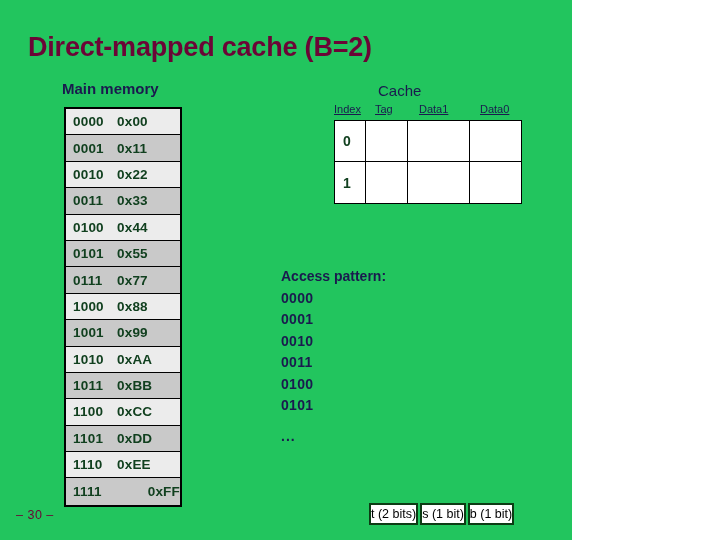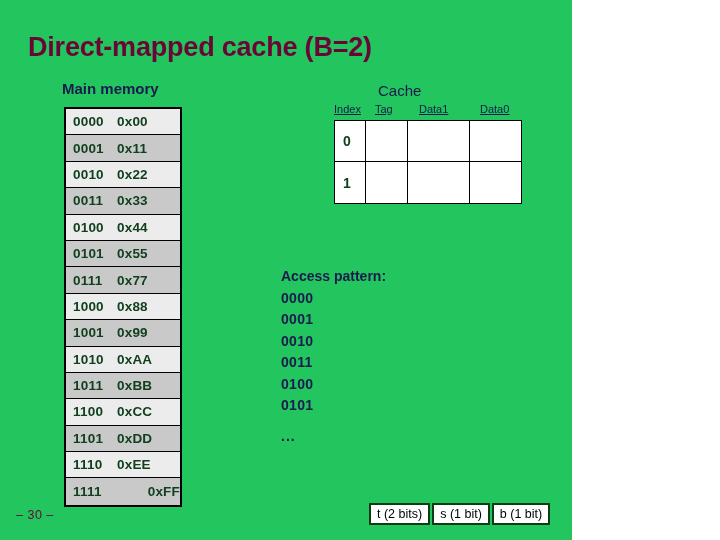--- a/index.html
+++ b/index.html
@@ -157,21 +157,21 @@
     gap: 2px;
   }
   .bitfield {
     border: 2.5px solid #0C3C14;
     background: #ffffff;
     box-sizing: border-box;
     height: 22px;
     display: flex;
     align-items: center;
     justify-content: center;
-    padding: 0 6px;
+    padding: 0 0;
     font-size: 12.5px;
     color: #000000;
     white-space: nowrap;
   }
 
   
   .page-number {
     position: absolute;
     left: 16px;
     top: 508px;

